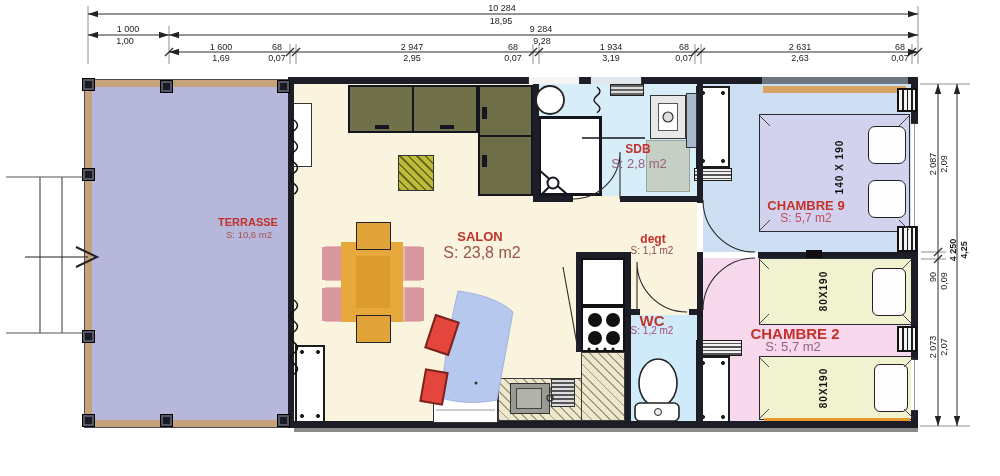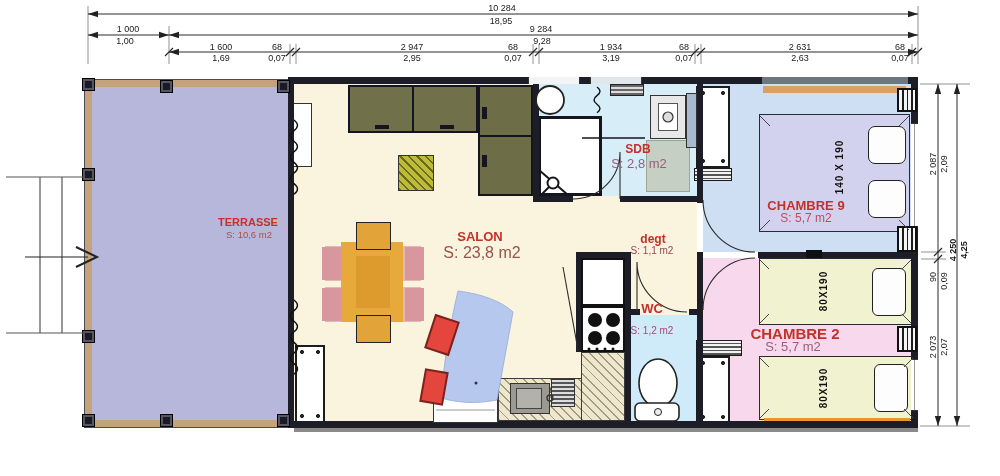--- a/index.html
+++ b/index.html
@@ -251,21 +251,21 @@
   <div class="lbl rot dim b" style="left:964px;top:250px">4,25</div>
 
   <div class="lbl rname" style="left:248px;top:222px;font-size:11px">TERRASSE</div>
   <div class="lbl" style="left:249px;top:235px;font-size:9.5px;color:#a1544c">S: 10,6 m2</div>
   <div class="lbl rname" style="left:480px;top:236px;font-size:13px">SALON</div>
   <div class="lbl" style="left:482px;top:253px;font-size:16px;color:#96554b">S: 23,8 m2</div>
   <div class="lbl rname" style="left:638px;top:149px;font-size:12px">SDB</div>
   <div class="lbl" style="left:639px;top:163px;font-size:13px;color:#96607a">S: 2,8 m2</div>
   <div class="lbl rname" style="left:653px;top:239px;font-size:12px">degt</div>
   <div class="lbl" style="left:652px;top:251px;font-size:10px;color:#8d4a55">S: 1,1 m2</div>
-  <div class="lbl rname" style="left:652px;top:308px;font-size:13px">WC</div>
+  <div class="lbl rname" style="left:652px;top:320px;font-size:15px">WC</div>
   <div class="lbl" style="left:652px;top:331px;font-size:10px;color:#a84a78">S: 1,2 m2</div>
   <div class="lbl rname" style="left:806px;top:205px;font-size:13px">CHAMBRE 9</div>
   <div class="lbl" style="left:806px;top:218px;font-size:12px;color:#c04b5e">S: 5,7 m2</div>
   <div class="lbl rname" style="left:795px;top:333px;font-size:15px">CHAMBRE 2</div>
   <div class="lbl" style="left:793px;top:346px;font-size:13px;color:#92627e">S: 5,7 m2</div>
   <div class="lbl rot b" style="left:840px;top:167px;font-size:10px;color:#111;letter-spacing:1px">140 X 190</div>
   <div class="lbl rot b" style="left:824px;top:291px;font-size:10px;color:#111;letter-spacing:1px">80X190</div>
   <div class="lbl rot b" style="left:824px;top:388px;font-size:10px;color:#111;letter-spacing:1px">80X190</div>
 
 </div>

